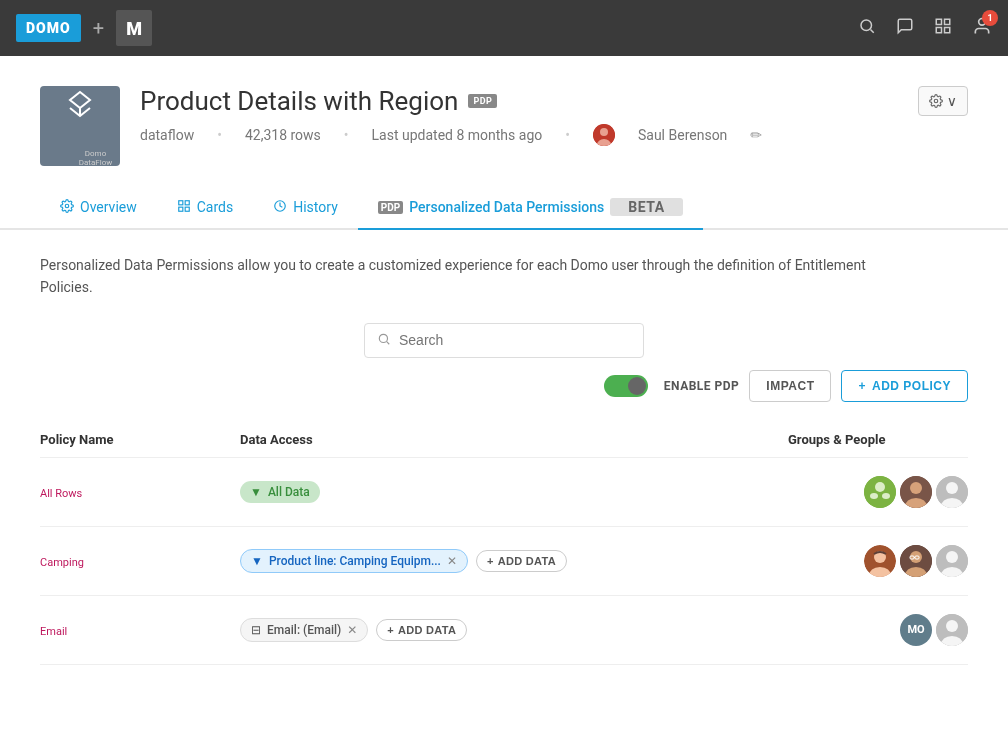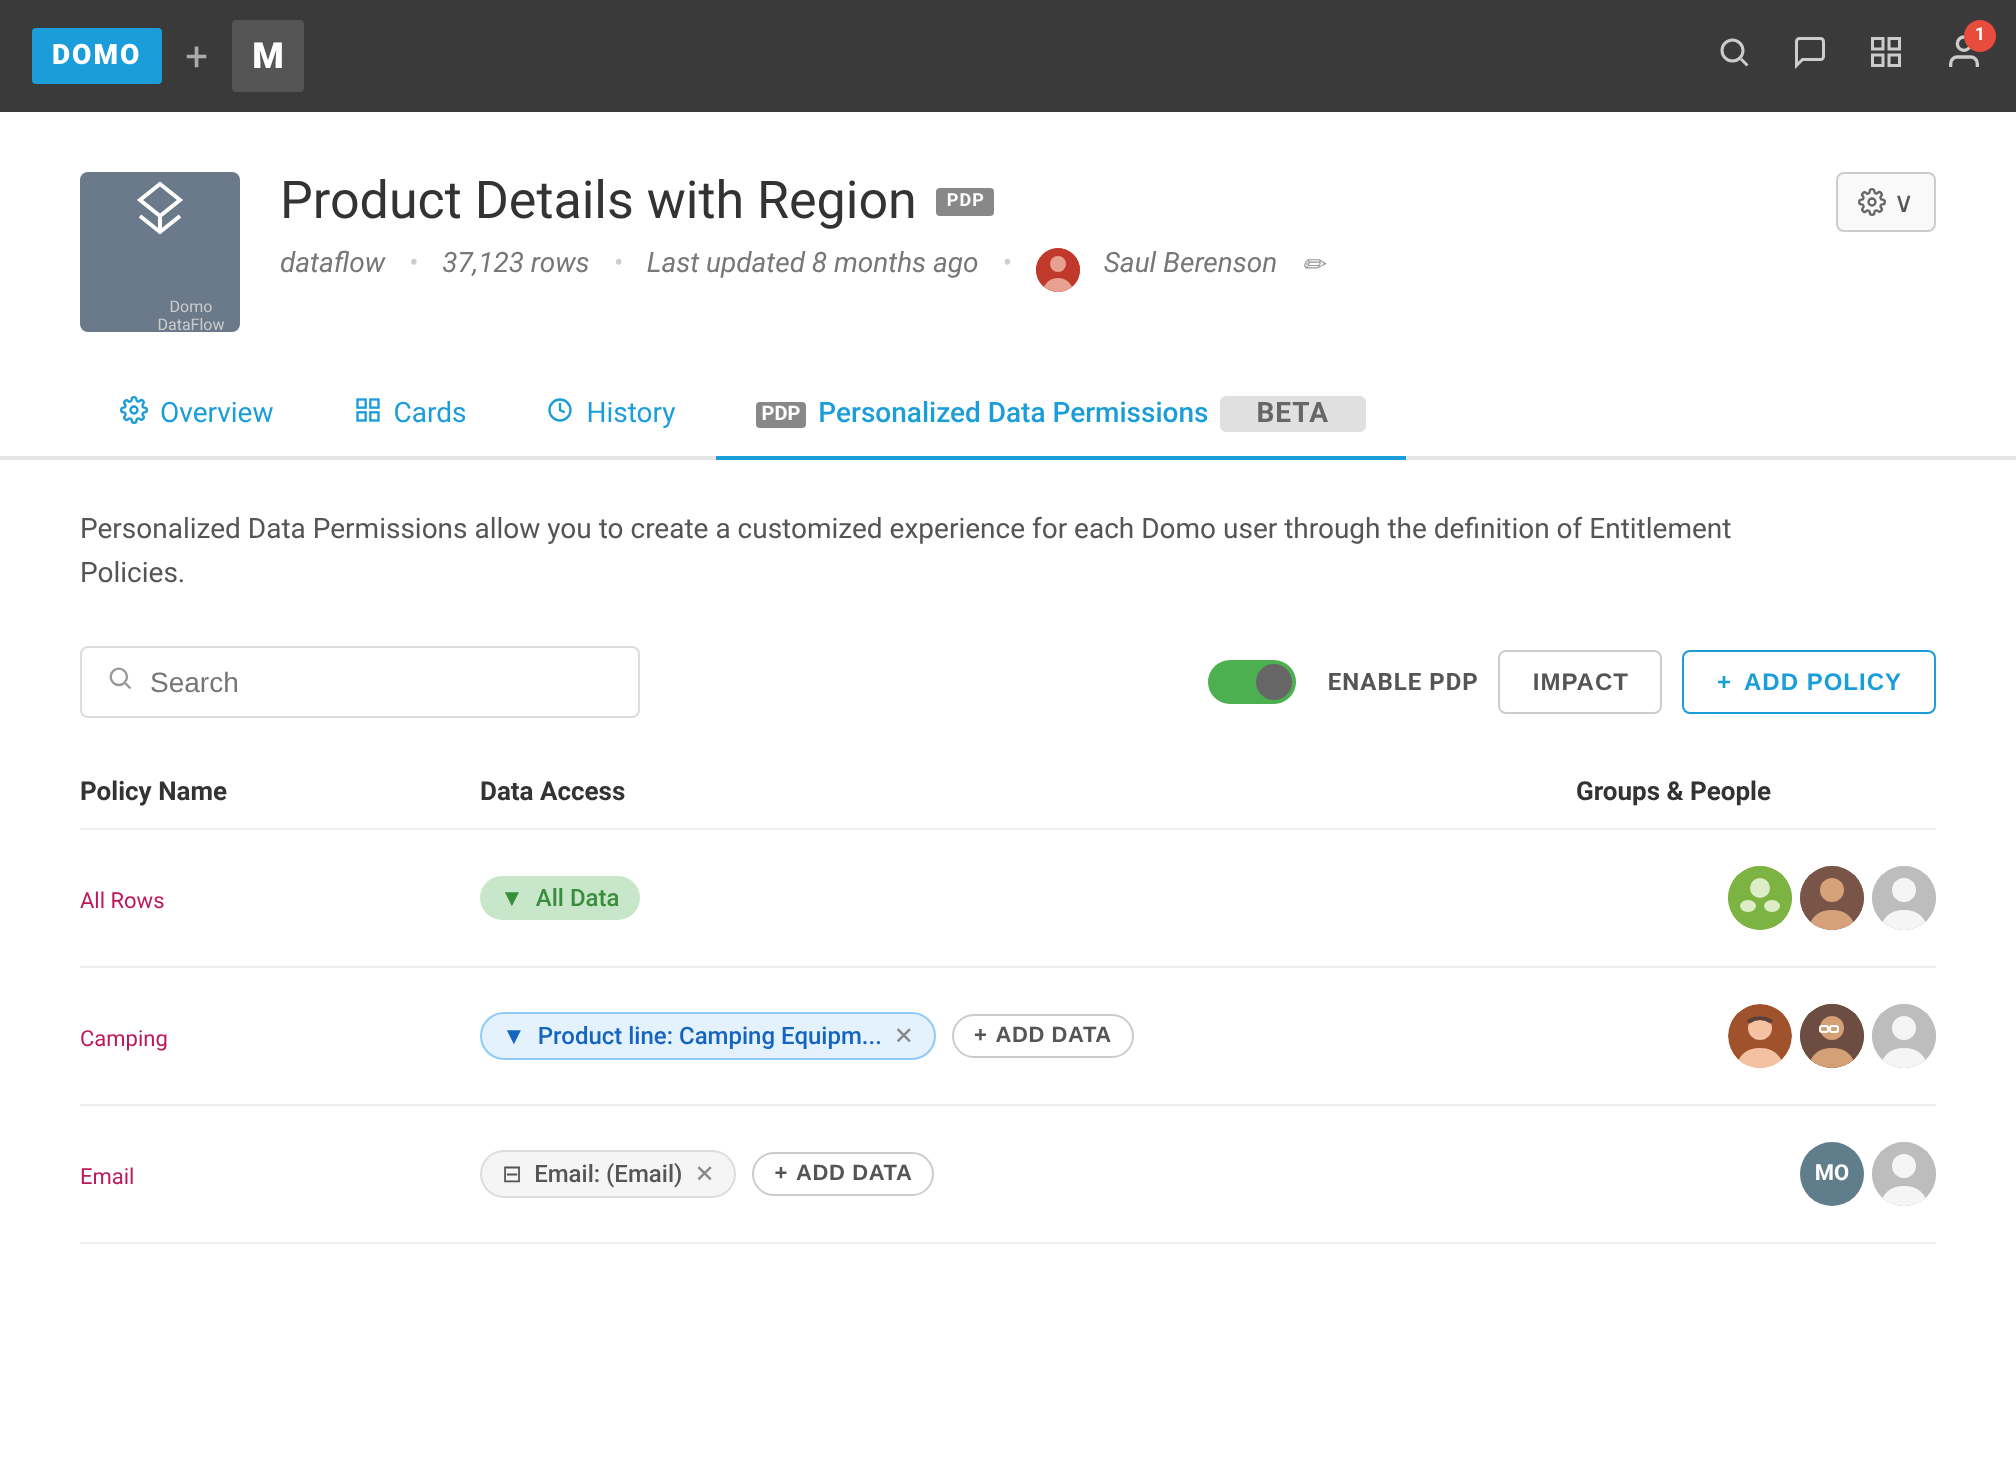--- a/index.html
+++ b/index.html
@@ -122,24 +122,24 @@
       background: #888;
       color: white;
       font-size: 9px;
       font-weight: bold;
       padding: 2px 5px;
       border-radius: 2px;
       letter-spacing: 0.5px;
     }
     .header-meta {
       display: flex;
-      gap: 12px;
+      align-items: center;
+      gap: 23px;
       color: #777;
       font-size: 14px;
-      font-style: italic;
     }
     .header-meta .dot { color: #ccc; }
     .avatar-small {
       width: 22px;
       height: 22px;
       border-radius: 50%;
       background: #c0392b;
       display: inline-flex;
       align-items: center;
       justify-content: center;
@@ -209,20 +209,21 @@
       margin-bottom: 24px;
       max-width: 860px;
     }
 
     
     .controls-row {
       display: flex;
       align-items: center;
       gap: 12px;
       margin-bottom: 20px;
+      flex-direction: column;
     }
     .search-box {
       display: flex;
       align-items: center;
       border: 1px solid #ddd;
       border-radius: 4px;
       padding: 8px 12px;
       width: 280px;
       background: white;
       gap: 8px;
@@ -446,21 +447,21 @@
       <span class="icon-label">Domo DataFlow</span>
     </div>
     <div class="header-info">
       <div class="header-title">
         <h1>Product Details with Region</h1>
         <span class="pdf-badge">PDP</span>
       </div>
       <div class="header-meta">
         <span>dataflow</span>
         <span class="dot">•</span>
-        <span>37,123 rows</span>
+        <span>42,318 rows</span>
         <span class="dot">•</span>
         <span>Last updated 8 months ago</span>
         <span class="dot">•</span>
         <div class="avatar-small">
           <svg width="22" height="22" viewBox="0 0 22 22">
             <circle cx="11" cy="11" r="11" fill="#c0392b"></circle>
             <circle cx="11" cy="8" r="4" fill="#e8a090"></circle>
             <path d="M3 22 Q5 15 11 15 Q17 15 19 22" fill="#e8a090"></path>
           </svg>
         </div>

